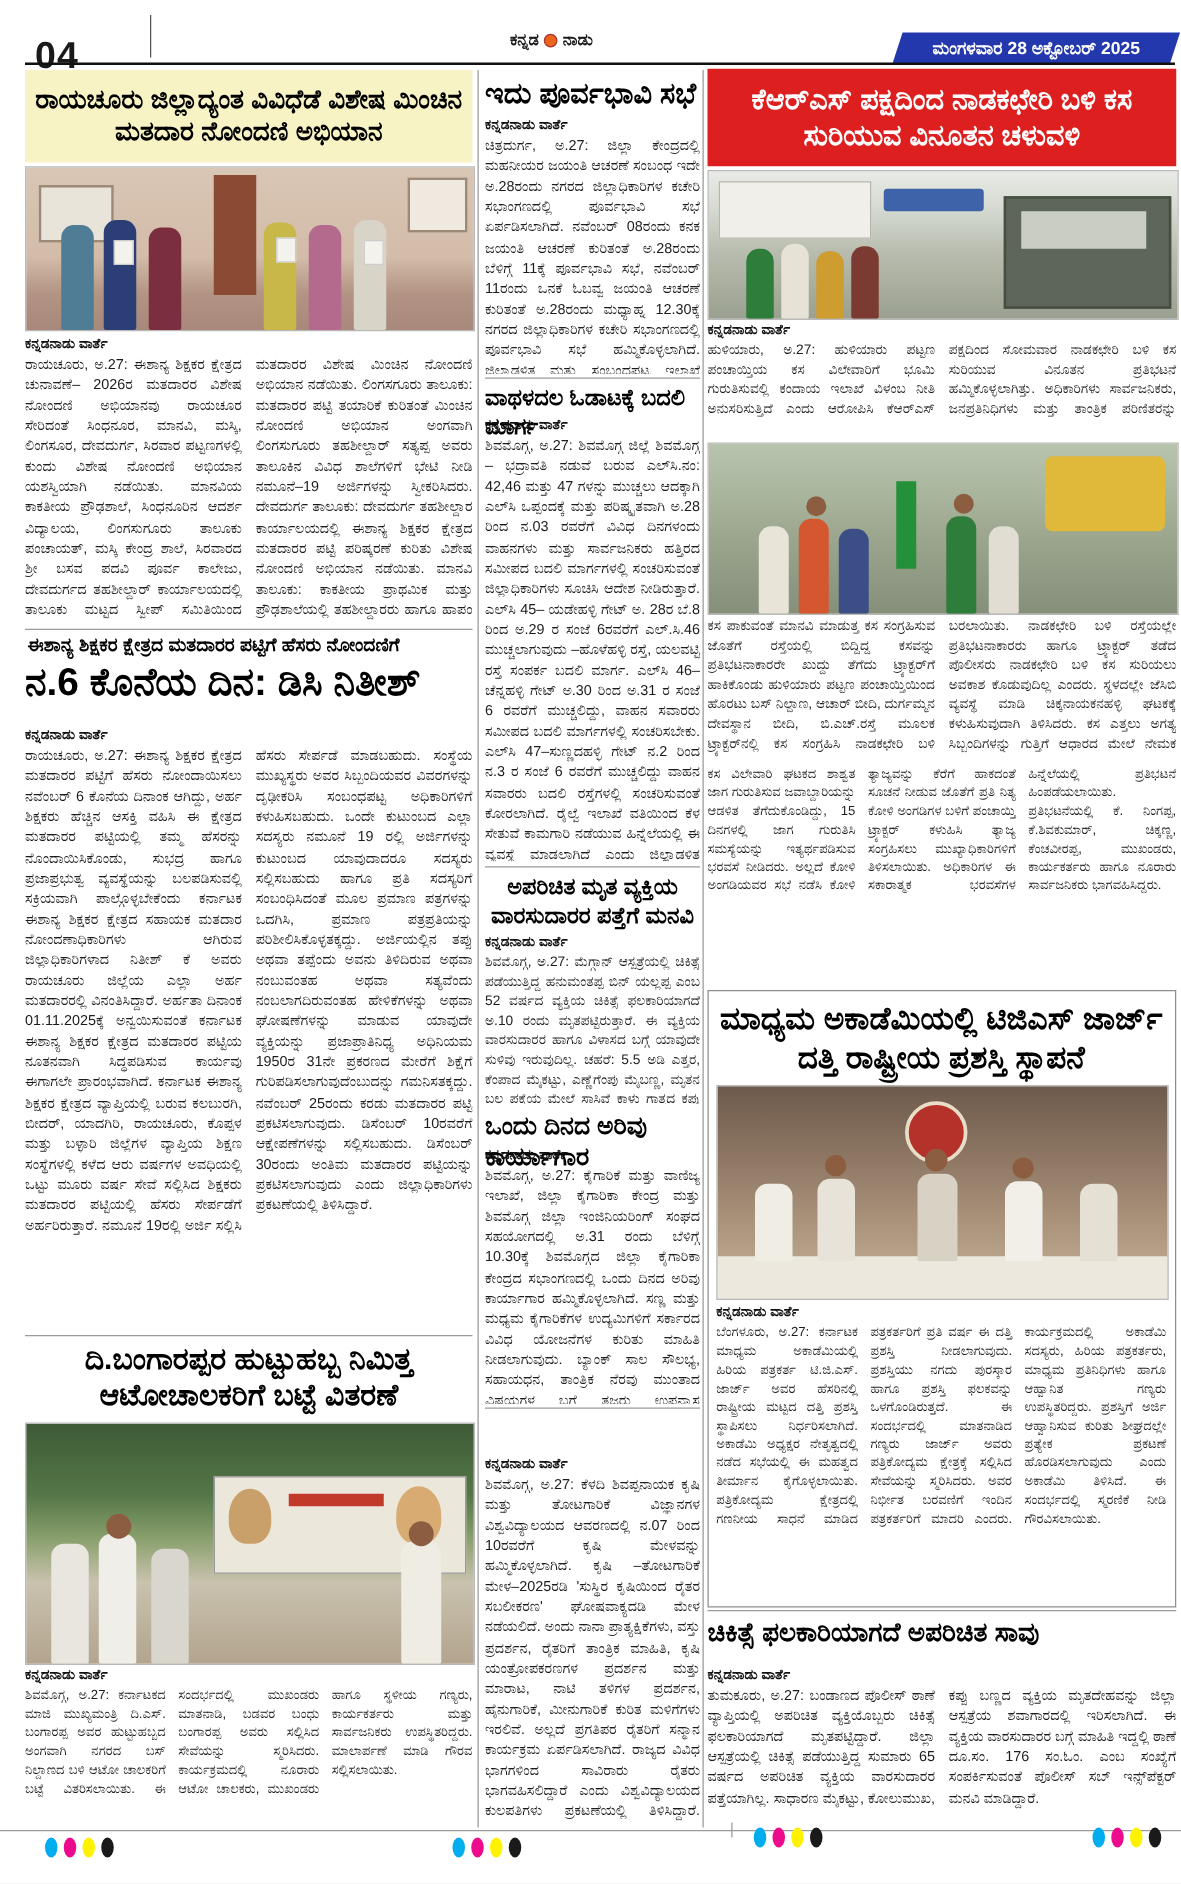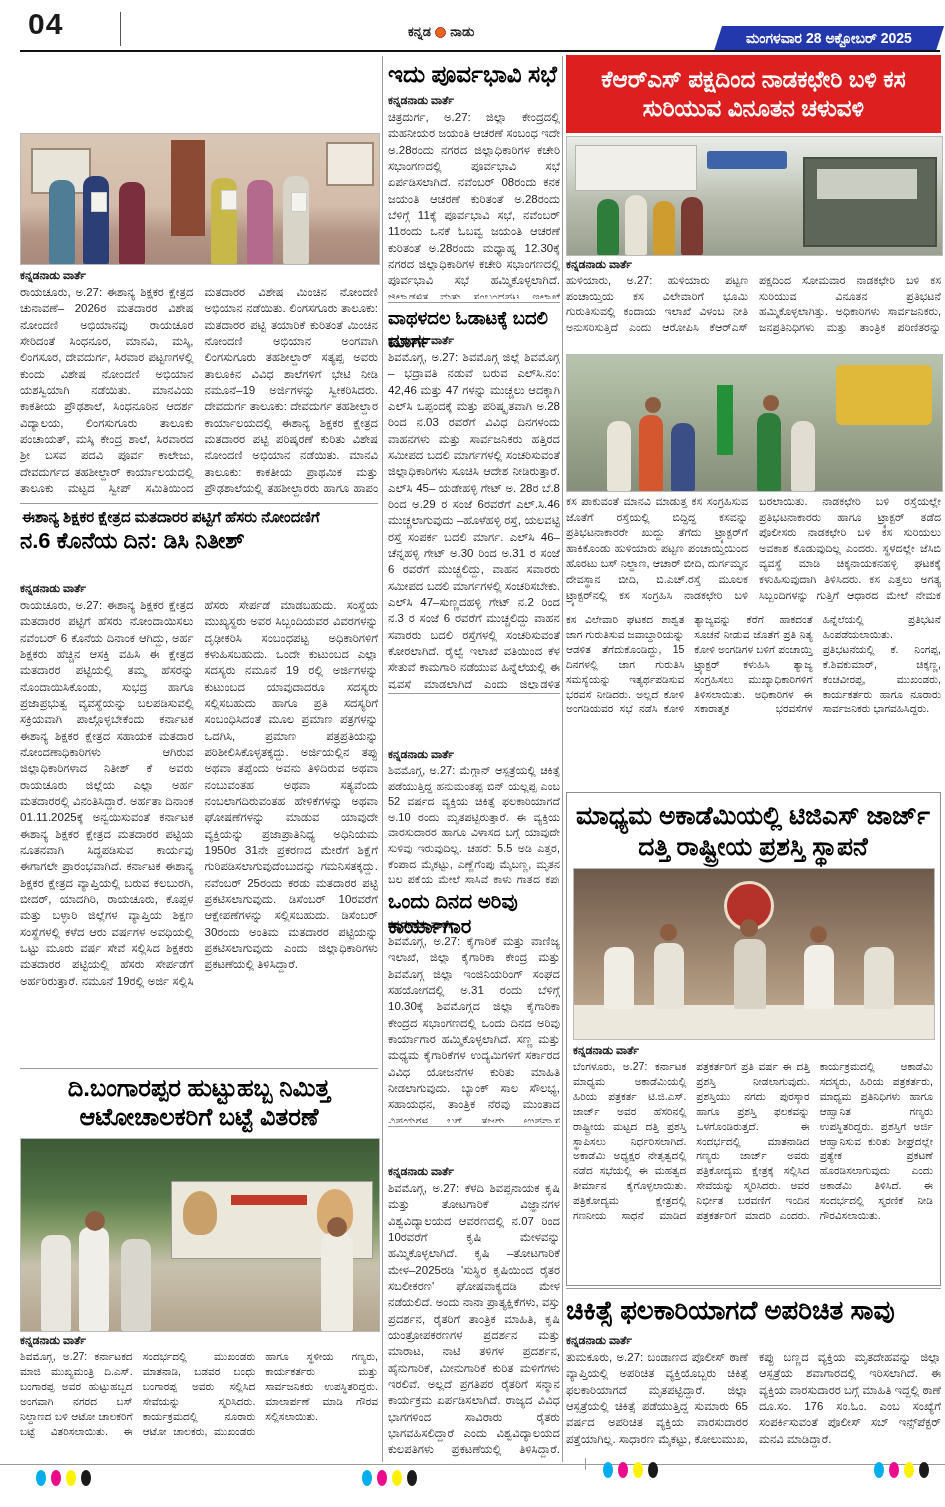--- a/index.html
+++ b/index.html
@@ -33,35 +33,38 @@
   .paper{position:absolute;background:#f4f2ec;border:1px solid #ccc;}
   
   .dotrow{display:flex;gap:5px;}
   .dot{width:10px;height:16px;border-radius:50%;}
 </style>
 </head>
 <body>
 
 <div id="page">
 
-  <div class="abs pagenum" style="left:28px;top:7px;text-align:right;">04</div>
+  <div class="abs pagenum" style="left:28px;top:28px;text-align:right;">04</div>
   <div class="abs vline" style="left:120px;top:12px;height:34px;"></div>
   <div class="abs masthead" style="left:408px;top:24px;justify-content:flex-end;">
     <span>ಕನ್ನಡ</span>
     <span class="logo-dot"></span>
     <span>ನಾಡು</span>
   </div>
   <div class="abs datebox" style="left:718px;top:26px;width:222px;height:25px;">
     <span>ಮಂಗಳವಾರ 28 ಅಕ್ಟೋಬರ್ 2025</span>
   </div>
   <div class="abs hrule" style="left:20px;top:50px;width:920px;height:2px;"></div>
 
   <div class="abs grule" style="left:382px;top:56px;width:1px;height:1406px;"></div>
   <div class="abs grule" style="left:562px;top:56px;width:1px;height:1406px;"></div>
 
+  <div class="abs hl hl-yellowbox" style="left:20px;top:56px;width:358px;height:74px;font-size:21px;">
+    <span class="t">ರಾಯಚೂರು ಜಿಲ್ಲಾದ್ಯಂತ ವಿವಿಧೆಡೆ ವಿಶೇಷ ಮಿಂಚಿನ ಮತದಾರ ನೋಂದಣಿ ಅಭಿಯಾನ</span>
+  </div>
 
   <div class="abs photo" style="left:20px;top:133px;width:358px;height:130px;background:linear-gradient(180deg,#d9c6b4 0%,#d3bca9 55%,#b29384 78%,#a8887a 100%);">
     <div class="ly" style="left:10px;top:14px;width:56px;height:42px;background:#e9e4da;border:2px solid #9c8977;"></div>
     <div class="ly" style="left:150px;top:6px;width:34px;height:96px;background:#8a4a33;"></div>
     <div class="ly" style="left:305px;top:8px;width:44px;height:40px;background:#efe9df;border:2px solid #9c8977;"></div>
     <div class="person" style="left:28px;bottom:0;width:26px;height:84px;background:#4f7d96;"></div>
     <div class="person" style="left:62px;bottom:0;width:26px;height:88px;background:#2b3e76;"></div>
     <div class="person" style="left:98px;bottom:0;width:26px;height:82px;background:#7a2e3e;"></div>
     <div class="person" style="left:190px;bottom:0;width:26px;height:86px;background:#c8b84a;"></div>
     <div class="person" style="left:226px;bottom:0;width:26px;height:84px;background:#b46a8c;"></div>
@@ -69,21 +72,21 @@
     <div class="paper" style="left:70px;top:58px;width:14px;height:18px;"></div>
     <div class="paper" style="left:200px;top:56px;width:14px;height:18px;"></div>
     <div class="paper" style="left:270px;top:58px;width:14px;height:18px;"></div>
   </div>
 
   <div class="abs byline" style="left:20px;top:269px;">ಕನ್ನಡನಾಡು ವಾರ್ತೆ</div>
   <div class="abs body-txt cols2" style="left:20px;top:284px;width:358px;height:216px;">ರಾಯಚೂರು, ಅ.27: ಈಶಾನ್ಯ ಶಿಕ್ಷಕರ ಕ್ಷೇತ್ರದ ಚುನಾವಣೆ– 2026ರ ಮತದಾರರ ವಿಶೇಷ ನೋಂದಣಿ ಅಭಿಯಾನವು ರಾಯಚೂರ ಸೇರಿದಂತೆ ಸಿಂಧನೂರ, ಮಾನವಿ, ಮಸ್ಕಿ, ಲಿಂಗಸೂರ, ದೇವದುರ್ಗ, ಸಿರವಾರ ಪಟ್ಟಣಗಳಲ್ಲಿ ಕುಂದು ವಿಶೇಷ ನೋಂದಣಿ ಅಭಿಯಾನ ಯಶಸ್ವಿಯಾಗಿ ನಡೆಯಿತು. ಮಾನವಿಯ ಕಾಕತೀಯ ಪ್ರೌಢಶಾಲೆ, ಸಿಂಧನೂರಿನ ಆದರ್ಶ ವಿದ್ಯಾಲಯ, ಲಿಂಗಸುಗೂರು ತಾಲೂಕು ಪಂಚಾಯತ್, ಮಸ್ಕಿ ಕೇಂದ್ರ ಶಾಲೆ, ಸಿರವಾರದ ಶ್ರೀ ಬಸವ ಪದವಿ ಪೂರ್ವ ಕಾಲೇಜು, ದೇವದುರ್ಗದ ತಹಶೀಲ್ದಾರ್ ಕಾರ್ಯಾಲಯದಲ್ಲಿ ತಾಲೂಕು ಮಟ್ಟದ ಸ್ವೀಪ್ ಸಮಿತಿಯಿಂದ ಮತದಾರರ ವಿಶೇಷ ಮಿಂಚಿನ ನೋಂದಣಿ ಅಭಿಯಾನ ನಡೆಯಿತು. ಲಿಂಗಸಗೂರು ತಾಲೂಕು: ಮತದಾರರ ಪಟ್ಟಿ ತಯಾರಿಕೆ ಕುರಿತಂತೆ ಮಿಂಚಿನ ನೋಂದಣಿ ಅಭಿಯಾನ ಅಂಗವಾಗಿ ಲಿಂಗಸುಗೂರು ತಹಶೀಲ್ದಾರ್ ಸತ್ಯಪ್ಪ ಅವರು ತಾಲೂಕಿನ ವಿವಿಧ ಶಾಲೆಗಳಿಗೆ ಭೇಟಿ ನೀಡಿ ನಮೂನೆ–19 ಅರ್ಜಿಗಳನ್ನು ಸ್ವೀಕರಿಸಿದರು. ದೇವದುರ್ಗ ತಾಲೂಕು: ದೇವದುರ್ಗ ತಹಶೀಲ್ದಾರ ಕಾರ್ಯಾಲಯದಲ್ಲಿ ಈಶಾನ್ಯ ಶಿಕ್ಷಕರ ಕ್ಷೇತ್ರದ ಮತದಾರರ ಪಟ್ಟಿ ಪರಿಷ್ಕರಣೆ ಕುರಿತು ವಿಶೇಷ ನೋಂದಣಿ ಅಭಿಯಾನ ನಡೆಯಿತು. ಮಾನವಿ ತಾಲೂಕು: ಕಾಕತೀಯ ಪ್ರಾಥಮಿಕ ಮತ್ತು ಪ್ರೌಢಶಾಲೆಯಲ್ಲಿ ತಹಶೀಲ್ದಾರರು ಹಾಗೂ ಹಾಪಂ ಕಾರ್ಯ ನಿರ್ವಹಣಾಧಿಕಾರಿಗಳ ನೇತೃತ್ವದಲ್ಲಿ ಮತದಾರ ನೋಂದಣಿ ಕಾರ್ಯಕ್ರಮ ನಡೆಯಿತು. ಮಾನವಿ ಕ್ಷೇತ್ರ ಶಿಕ್ಷಣಾಧಿಕಾರಿಗಳ ನೇತೃತ್ವದಲ್ಲಿ ವಿವಿಧ ಸರ್ಕಾರಿ ಪ್ರೌಢಶಾಲೆಗಳ ಶಿಕ್ಷಕರು ನೋಂದಣಿ ಮಾಡಿಸಿದರು. ಅರಕೇರಾ ತಾಲೂಕು: ಅರಕೇರಾ ತಾಲೂಕಿನ ತಹಶೀಲ್ದಾರ ಅಮರೇಶ ಪರಾದಾರ ಅವರ ನೇತೃತ್ವದಲ್ಲಿ ವಿಶೇಷ ಮಿಂಚಿನ ನೋಂದಣಿ ಅಭಿಯಾನ ಅರಕೇರಾದಲ್ಲಿ ನಡೆಯಿತು. ಬಿಇಓ ಶಿವರಾಜ್ ಪೂಜಾರಿ, ಅಧಿಕಾರಿಗಳಾದ ಬಸವರಾಜ್ ಕಟ್ಟಿಮನಿ, ಸುಂಕದ್, ಶಿವಶಾಂತಪ್ಪ, ಅರುಣಕುಮಾರ್ ಹಾಗೂ ಇನ್ನಿತರರು ಇದ್ದರು. ಉಡಮಗಲ್ ಖಾನಾಪುರ ಪ್ರೌಢಶಾಲೆ: ಮತದಾರರ ವಿಶೇಷ ಮಿಂಚಿನ ನೋಂದಣಿ ಅಭಿಯಾನದಡಿ ರಾಯಚೂರು ತಾಲೂಕಿನ ಉಡಮಗಲ್ ಖಾನಾಪುರದ ಸರ್ಕಾರಿ ಪ್ರೌಢಶಾಲೆಯ ಎಲ್ಲ ಶಿಕ್ಷಕರು ಫಾರ್ಮ್ 19 ಭರ್ತಿ ಮಾಡಿ ಶಾಲೆಯ ಮುಖ್ಯಗುರುಗಳಾದ ವಿರೇಶ ಅಂಗಡಿ ಅವರಿಗೆ ನೀಡಿದರು.</div>
 
   <div class="abs grule" style="left:20px;top:503px;width:358px;height:1px;"></div>
   <div class="abs hl" style="left:22px;top:508px;width:356px;font-size:15px;">ಈಶಾನ್ಯ ಶಿಕ್ಷಕರ ಕ್ಷೇತ್ರದ ಮತದಾರರ ಪಟ್ಟಿಗೆ ಹೆಸರು ನೋಂದಣಿಗೆ</div>
-  <div class="abs hl" style="left:20px;top:527px;width:358px;font-size:22px;">ನ.6 ಕೊನೆಯ ದಿನ: ಡಿಸಿ ನಿತೀಶ್</div>
+  <div class="abs hl" style="left:20px;top:527px;width:358px;font-size:31px;">ನ.6 ಕೊನೆಯ ದಿನ: ಡಿಸಿ ನಿತೀಶ್</div>
   <div class="abs byline" style="left:20px;top:582px;">ಕನ್ನಡನಾಡು ವಾರ್ತೆ</div>
   <div class="abs body-txt cols2" style="left:20px;top:597px;width:358px;height:466px;">ರಾಯಚೂರು, ಅ.27: ಈಶಾನ್ಯ ಶಿಕ್ಷಕರ ಕ್ಷೇತ್ರದ ಮತದಾರರ ಪಟ್ಟಿಗೆ ಹೆಸರು ನೋಂದಾಯಿಸಲು ನವೆಂಬರ್ 6 ಕೊನೆಯ ದಿನಾಂಕ ಆಗಿದ್ದು, ಅರ್ಹ ಶಿಕ್ಷಕರು ಹೆಚ್ಚಿನ ಆಸಕ್ತಿ ವಹಿಸಿ ಈ ಕ್ಷೇತ್ರದ ಮತದಾರರ ಪಟ್ಟಿಯಲ್ಲಿ ತಮ್ಮ ಹೆಸರನ್ನು ನೊಂದಾಯಿಸಿಕೊಂಡು, ಸುಭದ್ರ ಹಾಗೂ ಪ್ರಜಾಪ್ರಭುತ್ವ ವ್ಯವಸ್ಥೆಯನ್ನು ಬಲಪಡಿಸುವಲ್ಲಿ ಸಕ್ರಿಯವಾಗಿ ಪಾಲ್ಗೊಳ್ಳಬೇಕೆಂದು ಕರ್ನಾಟಕ ಈಶಾನ್ಯ ಶಿಕ್ಷಕರ ಕ್ಷೇತ್ರದ ಸಹಾಯಕ ಮತದಾರ ನೋಂದಣಾಧಿಕಾರಿಗಳು ಆಗಿರುವ ಜಿಲ್ಲಾಧಿಕಾರಿಗಳಾದ ನಿತೀಶ್ ಕೆ ಅವರು ರಾಯಚೂರು ಜಿಲ್ಲೆಯ ಎಲ್ಲಾ ಅರ್ಹ ಮತದಾರರಲ್ಲಿ ವಿನಂತಿಸಿದ್ದಾರೆ. ಅರ್ಹತಾ ದಿನಾಂಕ 01.11.2025ಕ್ಕೆ ಅನ್ವಯಿಸುವಂತೆ ಕರ್ನಾಟಕ ಈಶಾನ್ಯ ಶಿಕ್ಷಕರ ಕ್ಷೇತ್ರದ ಮತದಾರರ ಪಟ್ಟಿಯ ನೂತನವಾಗಿ ಸಿದ್ಧಪಡಿಸುವ ಕಾರ್ಯವು ಈಗಾಗಲೇ ಪ್ರಾರಂಭವಾಗಿದೆ. ಕರ್ನಾಟಕ ಈಶಾನ್ಯ ಶಿಕ್ಷಕರ ಕ್ಷೇತ್ರದ ವ್ಯಾಪ್ತಿಯಲ್ಲಿ ಬರುವ ಕಲಬುರಗಿ, ಬೀದರ್, ಯಾದಗಿರಿ, ರಾಯಚೂರು, ಕೊಪ್ಪಳ ಮತ್ತು ಬಳ್ಳಾರಿ ಜಿಲ್ಲೆಗಳ ವ್ಯಾಪ್ತಿಯ ಶಿಕ್ಷಣ ಸಂಸ್ಥೆಗಳಲ್ಲಿ ಕಳೆದ ಆರು ವರ್ಷಗಳ ಅವಧಿಯಲ್ಲಿ ಒಟ್ಟು ಮೂರು ವರ್ಷ ಸೇವೆ ಸಲ್ಲಿಸಿದ ಶಿಕ್ಷಕರು ಮತದಾರರ ಪಟ್ಟಿಯಲ್ಲಿ ಹೆಸರು ಸೇರ್ಪಡೆಗೆ ಅರ್ಹರಿರುತ್ತಾರೆ. ನಮೂನೆ 19ರಲ್ಲಿ ಅರ್ಜಿ ಸಲ್ಲಿಸಿ ಹೆಸರು ಸೇರ್ಪಡೆ ಮಾಡಬಹುದು. ಸಂಸ್ಥೆಯ ಮುಖ್ಯಸ್ಥರು ಅವರ ಸಿಬ್ಬಂದಿಯವರ ವಿವರಗಳನ್ನು ದೃಢೀಕರಿಸಿ ಸಂಬಂಧಪಟ್ಟ ಅಧಿಕಾರಿಗಳಿಗೆ ಕಳುಹಿಸಬಹುದು. ಒಂದೇ ಕುಟುಂಬದ ಎಲ್ಲಾ ಸದಸ್ಯರು ನಮೂನೆ 19 ರಲ್ಲಿ ಅರ್ಜಿಗಳನ್ನು ಕುಟುಂಬದ ಯಾವುದಾದರೂ ಸದಸ್ಯರು ಸಲ್ಲಿಸಬಹುದು ಹಾಗೂ ಪ್ರತಿ ಸದಸ್ಯರಿಗೆ ಸಂಬಂಧಿಸಿದಂತೆ ಮೂಲ ಪ್ರಮಾಣ ಪತ್ರಗಳನ್ನು ಒದಗಿಸಿ, ಪ್ರಮಾಣ ಪತ್ರಪ್ರತಿಯನ್ನು ಪರಿಶೀಲಿಸಿಕೊಳ್ಳತಕ್ಕದ್ದು. ಅರ್ಜಿಯಲ್ಲಿನ ತಪ್ಪು ಅಥವಾ ತಪ್ಪೆಂದು ಅವನು ತಿಳಿದಿರುವ ಅಥವಾ ನಂಬುವಂತಹ ಅಥವಾ ಸತ್ಯವೆಂದು ನಂಬಲಾಗದಿರುವಂತಹ ಹೇಳಿಕೆಗಳನ್ನು ಅಥವಾ ಘೋಷಣೆಗಳನ್ನು ಮಾಡುವ ಯಾವುದೇ ವ್ಯಕ್ತಿಯನ್ನು ಪ್ರಜಾಪ್ರಾತಿನಿಧ್ಯ ಅಧಿನಿಯಮ 1950ರ 31ನೇ ಪ್ರಕರಣದ ಮೇರೆಗೆ ಶಿಕ್ಷೆಗೆ ಗುರಿಪಡಿಸಲಾಗುವುದೆಂಬುದನ್ನು ಗಮನಿಸತಕ್ಕದ್ದು. ನವೆಂಬರ್ 25ರಂದು ಕರಡು ಮತದಾರರ ಪಟ್ಟಿ ಪ್ರಕಟಿಸಲಾಗುವುದು. ಡಿಸೆಂಬರ್ 10ರವರೆಗೆ ಆಕ್ಷೇಪಣೆಗಳನ್ನು ಸಲ್ಲಿಸಬಹುದು. ಡಿಸೆಂಬರ್ 30ರಂದು ಅಂತಿಮ ಮತದಾರರ ಪಟ್ಟಿಯನ್ನು ಪ್ರಕಟಿಸಲಾಗುವುದು ಎಂದು ಜಿಲ್ಲಾಧಿಕಾರಿಗಳು ಪ್ರಕಟಣೆಯಲ್ಲಿ ತಿಳಿಸಿದ್ದಾರೆ.</div>
 
   <div class="abs grule" style="left:20px;top:1068px;width:358px;height:1px;"></div>
   <div class="abs hl center" style="left:20px;top:1074px;width:358px;font-size:24px;line-height:1.2;">ದಿ.ಬಂಗಾರಪ್ಪರ ಹುಟ್ಟುಹಬ್ಬ ನಿಮಿತ್ತ ಆಟೋಚಾಲಕರಿಗೆ ಬಟ್ಟೆ ವಿತರಣೆ</div>
 
   <div class="abs photo" style="left:20px;top:1138px;width:358px;height:192px;background:linear-gradient(180deg,#3d5a36 0%,#557748 30%,#8aa06d 48%,#c9c2ae 66%,#b3a48e 100%);">
     <div class="ly" style="left:150px;top:42px;width:200px;height:76px;background:#ece7db;border:1px solid #999;"></div>
     <div class="ly" style="left:162px;top:52px;width:34px;height:44px;background:#caa06a;border-radius:50% 50% 40% 40%;"></div>
     <div class="ly" style="left:296px;top:50px;width:36px;height:46px;background:#d8ab72;border-radius:50% 50% 40% 40%;"></div>
@@ -102,20 +105,21 @@
   <div class="abs hl" style="left:388px;top:60px;width:172px;font-size:23px;">ಇದು ಪೂರ್ವಭಾವಿ ಸಭೆ</div>
   <div class="abs byline" style="left:388px;top:94px;">ಕನ್ನಡನಾಡು ವಾರ್ತೆ</div>
   <div class="abs body-txt" style="left:388px;top:109px;width:172px;height:190px;">ಚಿತ್ರದುರ್ಗ, ಅ.27: ಜಿಲ್ಲಾ ಕೇಂದ್ರದಲ್ಲಿ ಮಹನೀಯರ ಜಯಂತಿ ಆಚರಣೆ ಸಂಬಂಧ ಇದೇ ಅ.28ರಂದು ನಗರದ ಜಿಲ್ಲಾಧಿಕಾರಿಗಳ ಕಚೇರಿ ಸಭಾಂಗಣದಲ್ಲಿ ಪೂರ್ವಭಾವಿ ಸಭೆ ಏರ್ಪಡಿಸಲಾಗಿದೆ. ನವೆಂಬರ್ 08ರಂದು ಕನಕ ಜಯಂತಿ ಆಚರಣೆ ಕುರಿತಂತೆ ಅ.28ರಂದು ಬೆಳಿಗ್ಗೆ 11ಕ್ಕೆ ಪೂರ್ವಭಾವಿ ಸಭೆ, ನವೆಂಬರ್ 11ರಂದು ಒನಕೆ ಓಬವ್ವ ಜಯಂತಿ ಆಚರಣೆ ಕುರಿತಂತೆ ಅ.28ರಂದು ಮಧ್ಯಾಹ್ನ 12.30ಕ್ಕೆ ನಗರದ ಜಿಲ್ಲಾಧಿಕಾರಿಗಳ ಕಚೇರಿ ಸಭಾಂಗಣದಲ್ಲಿ ಪೂರ್ವಭಾವಿ ಸಭೆ ಹಮ್ಮಿಕೊಳ್ಳಲಾಗಿದೆ. ಜಿಲ್ಲಾಡಳಿತ ಮತ್ತು ಸಂಬಂಧಪಟ್ಟ ಇಲಾಖೆ ಅಧಿಕಾರಿಗಳು, ವಿವಿಧ ಜನಾಂಗದ ಸಂಘಟನೆಗಳ ಪದಾಧಿಕಾರಿಗಳು ಸಭೆಯಲ್ಲಿ ಪಾಲ್ಗೊಳ್ಳುವಂತೆ ಜಿಲ್ಲಾಧಿಕಾರಿಗಳು ಪ್ರಕಟಣೆಯಲ್ಲಿ ಕೋರಿದ್ದಾರೆ.</div>
 
   <div class="abs grule" style="left:388px;top:302px;width:172px;height:1px;"></div>
   <div class="abs hl" style="left:388px;top:307px;width:172px;font-size:18px;">ವಾಥಳದಲ ಓಡಾಟಕ್ಕೆ ಬದಲಿ ಮಾರ್ಗ</div>
   <div class="abs byline" style="left:388px;top:334px;">ಕನ್ನಡನಾಡು ವಾರ್ತೆ</div>
   <div class="abs body-txt" style="left:388px;top:349px;width:172px;height:340px;">ಶಿವಮೊಗ್ಗ, ಅ.27: ಶಿವಮೊಗ್ಗ ಜಿಲ್ಲೆ ಶಿವಮೊಗ್ಗ – ಭದ್ರಾವತಿ ನಡುವೆ ಬರುವ ಎಲ್‌ಸಿ.ನಂ: 42,46 ಮತ್ತು 47 ಗಳನ್ನು ಮುಚ್ಚಲು ಆದಕ್ಕಾಗಿ ಎಲ್‌ಸಿ ಒಪ್ಪಂದಕ್ಕೆ ಮತ್ತು ಪರಿಷ್ಕೃತವಾಗಿ ಅ.28 ರಿಂದ ನ.03 ರವರೆಗೆ ವಿವಿಧ ದಿನಗಳಂದು ವಾಹನಗಳು ಮತ್ತು ಸಾರ್ವಜನಿಕರು ಹತ್ತಿರದ ಸಮೀಪದ ಬದಲಿ ಮಾರ್ಗಗಳಲ್ಲಿ ಸಂಚರಿಸುವಂತೆ ಜಿಲ್ಲಾಧಿಕಾರಿಗಳು ಸೂಚಿಸಿ ಆದೇಶ ನೀಡಿರುತ್ತಾರೆ. ಎಲ್‌ಸಿ 45– ಯಡೇಹಳ್ಳಿ ಗೇಟ್ ಅ. 28ರ ಬೆ.8 ರಿಂದ ಅ.29 ರ ಸಂಜೆ 6ರವರೆಗೆ ಎಲ್.ಸಿ.46 ಮುಚ್ಚಲಾಗುವುದು –ಹೊಳೆಹಳ್ಳಿ ರಸ್ತೆ, ಯಲವಟ್ಟಿ ರಸ್ತೆ ಸಂಪರ್ಕ ಬದಲಿ ಮಾರ್ಗ. ಎಲ್‌ಸಿ 46– ಚೆನ್ನಹಳ್ಳಿ ಗೇಟ್ ಅ.30 ರಿಂದ ಅ.31 ರ ಸಂಜೆ 6 ರವರೆಗೆ ಮುಚ್ಚಲಿದ್ದು, ವಾಹನ ಸವಾರರು ಸಮೀಪದ ಬದಲಿ ಮಾರ್ಗಗಳಲ್ಲಿ ಸಂಚರಿಸಬೇಕು. ಎಲ್‌ಸಿ 47–ಸುಣ್ಣದಹಳ್ಳಿ ಗೇಟ್ ನ.2 ರಿಂದ ನ.3 ರ ಸಂಜೆ 6 ರವರೆಗೆ ಮುಚ್ಚಲಿದ್ದು ವಾಹನ ಸವಾರರು ಬದಲಿ ರಸ್ತೆಗಳಲ್ಲಿ ಸಂಚರಿಸುವಂತೆ ಕೋರಲಾಗಿದೆ. ರೈಲ್ವೆ ಇಲಾಖೆ ವತಿಯಿಂದ ಕೆಳ ಸೇತುವೆ ಕಾಮಗಾರಿ ನಡೆಯುವ ಹಿನ್ನೆಲೆಯಲ್ಲಿ ಈ ವ್ಯವಸ್ಥೆ ಮಾಡಲಾಗಿದೆ ಎಂದು ಜಿಲ್ಲಾಡಳಿತ ಪ್ರಕಟಣೆಯಲ್ಲಿ ತಿಳಿಸಿದೆ. ಕಾಮಗಾರಿ ಪೂರ್ಣಗೊಂಡ ನಂತರ ಎಂದಿನಂತೆ 1988 ರಿಂದ 1150ನಂತರ ಕೆಳಸೇತುವೆ ಮಾರ್ಗಗಳು ಸಂಚಾರಕ್ಕೆ ಮುಕ್ತವಾಗಲಿವೆ ಎಂದು ಅಧಿಕಾರಿಗಳು ತಿಳಿಸಿದ್ದಾರೆ. ಸಾರ್ವಜನಿಕರು ಮತ್ತು ವಾಹನ ಸವಾರರು ಸಹಕರಿಸುವಂತೆ ಜಿಲ್ಲಾಡಳಿತ ಮನವಿ ಮಾಡಿದೆ.</div>
 
   <div class="abs grule" style="left:388px;top:693px;width:172px;height:1px;"></div>
+  <div class="abs hl center" style="left:388px;top:698px;width:172px;font-size:18px;line-height:1.3;">ಅಪರಿಚಿತ ಮೃತ ವ್ಯಕ್ತಿಯ ವಾರಸುದಾರರ ಪತ್ತೆಗೆ ಮನವಿ</div>
   <div class="abs byline" style="left:388px;top:748px;">ಕನ್ನಡನಾಡು ವಾರ್ತೆ</div>
   <div class="abs body-txt" style="left:388px;top:763px;width:172px;height:120px;font-size:11px;">ಶಿವಮೊಗ್ಗ, ಅ.27: ಮೆಗ್ಗಾನ್ ಆಸ್ಪತ್ರೆಯಲ್ಲಿ ಚಿಕಿತ್ಸೆ ಪಡೆಯುತ್ತಿದ್ದ ಹನುಮಂತಪ್ಪ ಬಿನ್ ಯಲ್ಲಪ್ಪ ಎಂಬ 52 ವರ್ಷದ ವ್ಯಕ್ತಿಯ ಚಿಕಿತ್ಸೆ ಫಲಕಾರಿಯಾಗದೆ ಅ.10 ರಂದು ಮೃತಪಟ್ಟಿರುತ್ತಾರೆ. ಈ ವ್ಯಕ್ತಿಯ ವಾರಸುದಾರರ ಹಾಗೂ ವಿಳಾಸದ ಬಗ್ಗೆ ಯಾವುದೇ ಸುಳಿವು ಇರುವುದಿಲ್ಲ. ಚಹರೆ: 5.5 ಅಡಿ ಎತ್ತರ, ಕೆಂಪಾದ ಮೈಕಟ್ಟು, ಎಣ್ಣೆಗೆಂಪು ಮೈಬಣ್ಣ, ಮೃತನ ಬಲ ಪಕ್ಕೆಯ ಮೇಲೆ ಸಾಸಿವೆ ಕಾಳು ಗಾತ್ರದ ಕಪ್ಪು ಮಚ್ಚೆ ಗುರುತಿದೆ. ಎದೆಗೆ ಬುಜ ಹಾಗೂ ಮುಂಗೈ ಮಣಿಕಟ್ಟಿನ ಮೇಲೆ ಅರ್ಧ ಹಾಸಿಯಾದ ಗಾಯದ ಗುರುತುಗಳಿರುತ್ತವೆ. ಈ ವ್ಯಕ್ತಿಯ ವಾರಸುದಾರರ ಬಗ್ಗೆ ತಿಳಿದಲ್ಲಿ ದೊಡ್ಡಪೇಟೆ ಪೊಲೀಸ್ ಠಾಣೆ ದೂ.ಸಂ.:08182–261414 / 9916882544 ಸಂಪರ್ಕಿಸಲು ದೊಡ್ಡಪೇಟೆ ಪೊಲೀಸ್ ಪ್ರಕಟಣೆ ತಿಳಿಸಿದೆ.</div>
 
   <div class="abs hl" style="left:388px;top:889px;width:172px;font-size:20px;">ಒಂದು ದಿನದ ಅರಿವು ಕಾರ್ಯಾಗಾರ</div>
   <div class="abs byline" style="left:388px;top:918px;">ಕನ್ನಡನಾಡು ವಾರ್ತೆ</div>
   <div class="abs body-txt" style="left:388px;top:933px;width:172px;height:190px;">ಶಿವಮೊಗ್ಗ, ಅ.27: ಕೈಗಾರಿಕೆ ಮತ್ತು ವಾಣಿಜ್ಯ ಇಲಾಖೆ, ಜಿಲ್ಲಾ ಕೈಗಾರಿಕಾ ಕೇಂದ್ರ ಮತ್ತು ಶಿವಮೊಗ್ಗ ಜಿಲ್ಲಾ ಇಂಜಿನಿಯರಿಂಗ್ ಸಂಘದ ಸಹಯೋಗದಲ್ಲಿ ಅ.31 ರಂದು ಬೆಳಿಗ್ಗೆ 10.30ಕ್ಕೆ ಶಿವಮೊಗ್ಗದ ಜಿಲ್ಲಾ ಕೈಗಾರಿಕಾ ಕೇಂದ್ರದ ಸಭಾಂಗಣದಲ್ಲಿ ಒಂದು ದಿನದ ಅರಿವು ಕಾರ್ಯಾಗಾರ ಹಮ್ಮಿಕೊಳ್ಳಲಾಗಿದೆ. ಸಣ್ಣ ಮತ್ತು ಮಧ್ಯಮ ಕೈಗಾರಿಕೆಗಳ ಉದ್ಯಮಿಗಳಿಗೆ ಸರ್ಕಾರದ ವಿವಿಧ ಯೋಜನೆಗಳ ಕುರಿತು ಮಾಹಿತಿ ನೀಡಲಾಗುವುದು. ಬ್ಯಾಂಕ್ ಸಾಲ ಸೌಲಭ್ಯ, ಸಹಾಯಧನ, ತಾಂತ್ರಿಕ ನೆರವು ಮುಂತಾದ ವಿಷಯಗಳ ಬಗ್ಗೆ ತಜ್ಞರು ಉಪನ್ಯಾಸ ನೀಡಲಿದ್ದಾರೆ. ಆಸಕ್ತ ಉದ್ಯಮಿಗಳು ಹಾಗೂ ಯುವ ಉದ್ಯಮಶೀಲರು ಕಾರ್ಯಾಗಾರದಲ್ಲಿ ಭಾಗವಹಿಸುವಂತೆ ಜಂಟಿ ನಿರ್ದೇಶಕ ಗಣೇಶ್ ಆರ್. ಹಾಗೂ ಇನ್ನಿತರ ಗಣ್ಯರು ಪ್ರಕಟಣೆಯಲ್ಲಿ ತಿಳಿಸಿದ್ದಾರೆ.</div>
 
   <div class="abs grule" style="left:388px;top:1126px;width:172px;height:1px;"></div>
   <div class="abs byline" style="left:388px;top:1165px;">ಕನ್ನಡನಾಡು ವಾರ್ತೆ</div>
   <div class="abs body-txt" style="left:388px;top:1180px;width:172px;height:280px;">ಶಿವಮೊಗ್ಗ, ಅ.27: ಕೆಳದಿ ಶಿವಪ್ಪನಾಯಕ ಕೃಷಿ ಮತ್ತು ತೋಟಗಾರಿಕೆ ವಿಜ್ಞಾನಗಳ ವಿಶ್ವವಿದ್ಯಾಲಯದ ಆವರಣದಲ್ಲಿ ನ.07 ರಿಂದ 10ರವರೆಗೆ ಕೃಷಿ ಮೇಳವನ್ನು ಹಮ್ಮಿಕೊಳ್ಳಲಾಗಿದೆ. ಕೃಷಿ –ತೋಟಗಾರಿಕೆ ಮೇಳ–2025ರಡಿ 'ಸುಸ್ಥಿರ ಕೃಷಿಯಿಂದ ರೈತರ ಸಬಲೀಕರಣ' ಘೋಷವಾಕ್ಯದಡಿ ಮೇಳ ನಡೆಯಲಿದೆ. ಅಂದು ನಾನಾ ಪ್ರಾತ್ಯಕ್ಷಿಕೆಗಳು, ವಸ್ತು ಪ್ರದರ್ಶನ, ರೈತರಿಗೆ ತಾಂತ್ರಿಕ ಮಾಹಿತಿ, ಕೃಷಿ ಯಂತ್ರೋಪಕರಣಗಳ ಪ್ರದರ್ಶನ ಮತ್ತು ಮಾರಾಟ, ನಾಟಿ ತಳಿಗಳ ಪ್ರದರ್ಶನ, ಹೈನುಗಾರಿಕೆ, ಮೀನುಗಾರಿಕೆ ಕುರಿತ ಮಳಿಗೆಗಳು ಇರಲಿವೆ. ಅಲ್ಲದೆ ಪ್ರಗತಿಪರ ರೈತರಿಗೆ ಸನ್ಮಾನ ಕಾರ್ಯಕ್ರಮ ಏರ್ಪಡಿಸಲಾಗಿದೆ. ರಾಜ್ಯದ ವಿವಿಧ ಭಾಗಗಳಿಂದ ಸಾವಿರಾರು ರೈತರು ಭಾಗವಹಿಸಲಿದ್ದಾರೆ ಎಂದು ವಿಶ್ವವಿದ್ಯಾಲಯದ ಕುಲಪತಿಗಳು ಪ್ರಕಟಣೆಯಲ್ಲಿ ತಿಳಿಸಿದ್ದಾರೆ. ಮೇಳದ ಅಂಗವಾಗಿ ವಿಚಾರ ಸಂಕಿರಣಗಳು, ತಜ್ಞರಿಂದ ಉಪನ್ಯಾಸ ಕಾರ್ಯಕ್ರಮಗಳು ನಡೆಯಲಿವೆ. ರೈತರು ಇದರ ಸದುಪಯೋಗ ಪಡೆದುಕೊಳ್ಳುವಂತೆ ಕೋರಲಾಗಿದೆ.</div>
@@ -166,21 +170,21 @@
     <div class="person" style="left:290px;bottom:30px;width:30px;height:62px;background:#e4e0d4;"></div>
     <div class="head" style="left:166px;bottom:102px;width:18px;height:18px;"></div>
     <div class="head" style="left:86px;bottom:98px;width:17px;height:17px;"></div>
     <div class="head" style="left:236px;bottom:96px;width:17px;height:17px;"></div>
   </div>
 
   <div class="abs byline" style="left:573px;top:1044px;">ಕನ್ನಡನಾಡು ವಾರ್ತೆ</div>
   <div class="abs body-txt cols3" style="left:573px;top:1059px;width:360px;height:218px;">ಬೆಂಗಳೂರು, ಅ.27: ಕರ್ನಾಟಕ ಮಾಧ್ಯಮ ಅಕಾಡೆಮಿಯಲ್ಲಿ ಹಿರಿಯ ಪತ್ರಕರ್ತ ಟಿ.ಜಿ.ಎಸ್. ಜಾರ್ಜ್ ಅವರ ಹೆಸರಿನಲ್ಲಿ ರಾಷ್ಟ್ರೀಯ ಮಟ್ಟದ ದತ್ತಿ ಪ್ರಶಸ್ತಿ ಸ್ಥಾಪಿಸಲು ನಿರ್ಧರಿಸಲಾಗಿದೆ. ಅಕಾಡೆಮಿ ಅಧ್ಯಕ್ಷರ ನೇತೃತ್ವದಲ್ಲಿ ನಡೆದ ಸಭೆಯಲ್ಲಿ ಈ ಮಹತ್ವದ ತೀರ್ಮಾನ ಕೈಗೊಳ್ಳಲಾಯಿತು. ಪತ್ರಿಕೋದ್ಯಮ ಕ್ಷೇತ್ರದಲ್ಲಿ ಗಣನೀಯ ಸಾಧನೆ ಮಾಡಿದ ಪತ್ರಕರ್ತರಿಗೆ ಪ್ರತಿ ವರ್ಷ ಈ ದತ್ತಿ ಪ್ರಶಸ್ತಿ ನೀಡಲಾಗುವುದು. ಪ್ರಶಸ್ತಿಯು ನಗದು ಪುರಸ್ಕಾರ ಹಾಗೂ ಪ್ರಶಸ್ತಿ ಫಲಕವನ್ನು ಒಳಗೊಂಡಿರುತ್ತದೆ. ಈ ಸಂದರ್ಭದಲ್ಲಿ ಮಾತನಾಡಿದ ಗಣ್ಯರು ಜಾರ್ಜ್ ಅವರು ಪತ್ರಿಕೋದ್ಯಮ ಕ್ಷೇತ್ರಕ್ಕೆ ಸಲ್ಲಿಸಿದ ಸೇವೆಯನ್ನು ಸ್ಮರಿಸಿದರು. ಅವರ ನಿರ್ಭೀತ ಬರವಣಿಗೆ ಇಂದಿನ ಪತ್ರಕರ್ತರಿಗೆ ಮಾದರಿ ಎಂದರು. ಕಾರ್ಯಕ್ರಮದಲ್ಲಿ ಅಕಾಡೆಮಿ ಸದಸ್ಯರು, ಹಿರಿಯ ಪತ್ರಕರ್ತರು, ಮಾಧ್ಯಮ ಪ್ರತಿನಿಧಿಗಳು ಹಾಗೂ ಆಹ್ವಾನಿತ ಗಣ್ಯರು ಉಪಸ್ಥಿತರಿದ್ದರು. ಪ್ರಶಸ್ತಿಗೆ ಅರ್ಜಿ ಆಹ್ವಾನಿಸುವ ಕುರಿತು ಶೀಘ್ರದಲ್ಲೇ ಪ್ರತ್ಯೇಕ ಪ್ರಕಟಣೆ ಹೊರಡಿಸಲಾಗುವುದು ಎಂದು ಅಕಾಡೆಮಿ ತಿಳಿಸಿದೆ. ಈ ಸಂದರ್ಭದಲ್ಲಿ ಸ್ಮರಣಿಕೆ ನೀಡಿ ಗೌರವಿಸಲಾಯಿತು.</div>
 
   <div class="abs grule" style="left:566px;top:1288px;width:375px;height:1px;"></div>
-  <div class="abs hl" style="left:566px;top:1294px;width:375px;font-size:26px;">ಚಿಕಿತ್ಸೆ ಫಲಕಾರಿಯಾಗದೆ ಅಪರಿಚಿತ ಸಾವು</div>
+  <div class="abs hl" style="left:566px;top:1294px;width:375px;font-size:21px;">ಚಿಕಿತ್ಸೆ ಫಲಕಾರಿಯಾಗದೆ ಅಪರಿಚಿತ ಸಾವು</div>
   <div class="abs byline" style="left:566px;top:1334px;">ಕನ್ನಡನಾಡು ವಾರ್ತೆ</div>
   <div class="abs body-txt cols2" style="left:566px;top:1349px;width:375px;height:110px;">ತುಮಕೂರು, ಅ.27: ಬಂಡಾಣದ ಪೊಲೀಸ್ ಠಾಣೆ ವ್ಯಾಪ್ತಿಯಲ್ಲಿ ಅಪರಿಚಿತ ವ್ಯಕ್ತಿಯೊಬ್ಬರು ಚಿಕಿತ್ಸೆ ಫಲಕಾರಿಯಾಗದೆ ಮೃತಪಟ್ಟಿದ್ದಾರೆ. ಜಿಲ್ಲಾ ಆಸ್ಪತ್ರೆಯಲ್ಲಿ ಚಿಕಿತ್ಸೆ ಪಡೆಯುತ್ತಿದ್ದ ಸುಮಾರು 65 ವರ್ಷದ ಅಪರಿಚಿತ ವ್ಯಕ್ತಿಯ ವಾರಸುದಾರರ ಪತ್ತೆಯಾಗಿಲ್ಲ. ಸಾಧಾರಣ ಮೈಕಟ್ಟು, ಕೋಲುಮುಖ, ಕಪ್ಪು ಬಣ್ಣದ ವ್ಯಕ್ತಿಯ ಮೃತದೇಹವನ್ನು ಜಿಲ್ಲಾ ಆಸ್ಪತ್ರೆಯ ಶವಾಗಾರದಲ್ಲಿ ಇರಿಸಲಾಗಿದೆ. ಈ ವ್ಯಕ್ತಿಯ ವಾರಸುದಾರರ ಬಗ್ಗೆ ಮಾಹಿತಿ ಇದ್ದಲ್ಲಿ ಠಾಣೆ ದೂ.ಸಂ. 176 ಸಂ.ಓಂ. ಎಂಬ ಸಂಖ್ಯೆಗೆ ಸಂಪರ್ಕಿಸುವಂತೆ ಪೊಲೀಸ್ ಸಬ್ ಇನ್ಸ್‌ಪೆಕ್ಟರ್ ಮನವಿ ಮಾಡಿದ್ದಾರೆ.</div>
 
   <div class="abs" style="left:0;top:1464px;width:945px;height:1px;background:#9a9a9a;"></div>
   <div class="abs" style="left:585px;top:1458px;width:1px;height:12px;background:#9a9a9a;"></div>
 
   <div class="abs dotrow" style="left:36px;top:1470px;">
     <span class="dot" style="background:#00adee;"></span>
     <span class="dot" style="background:#ec0b8c;"></span>
     <span class="dot" style="background:#fff200;"></span>

